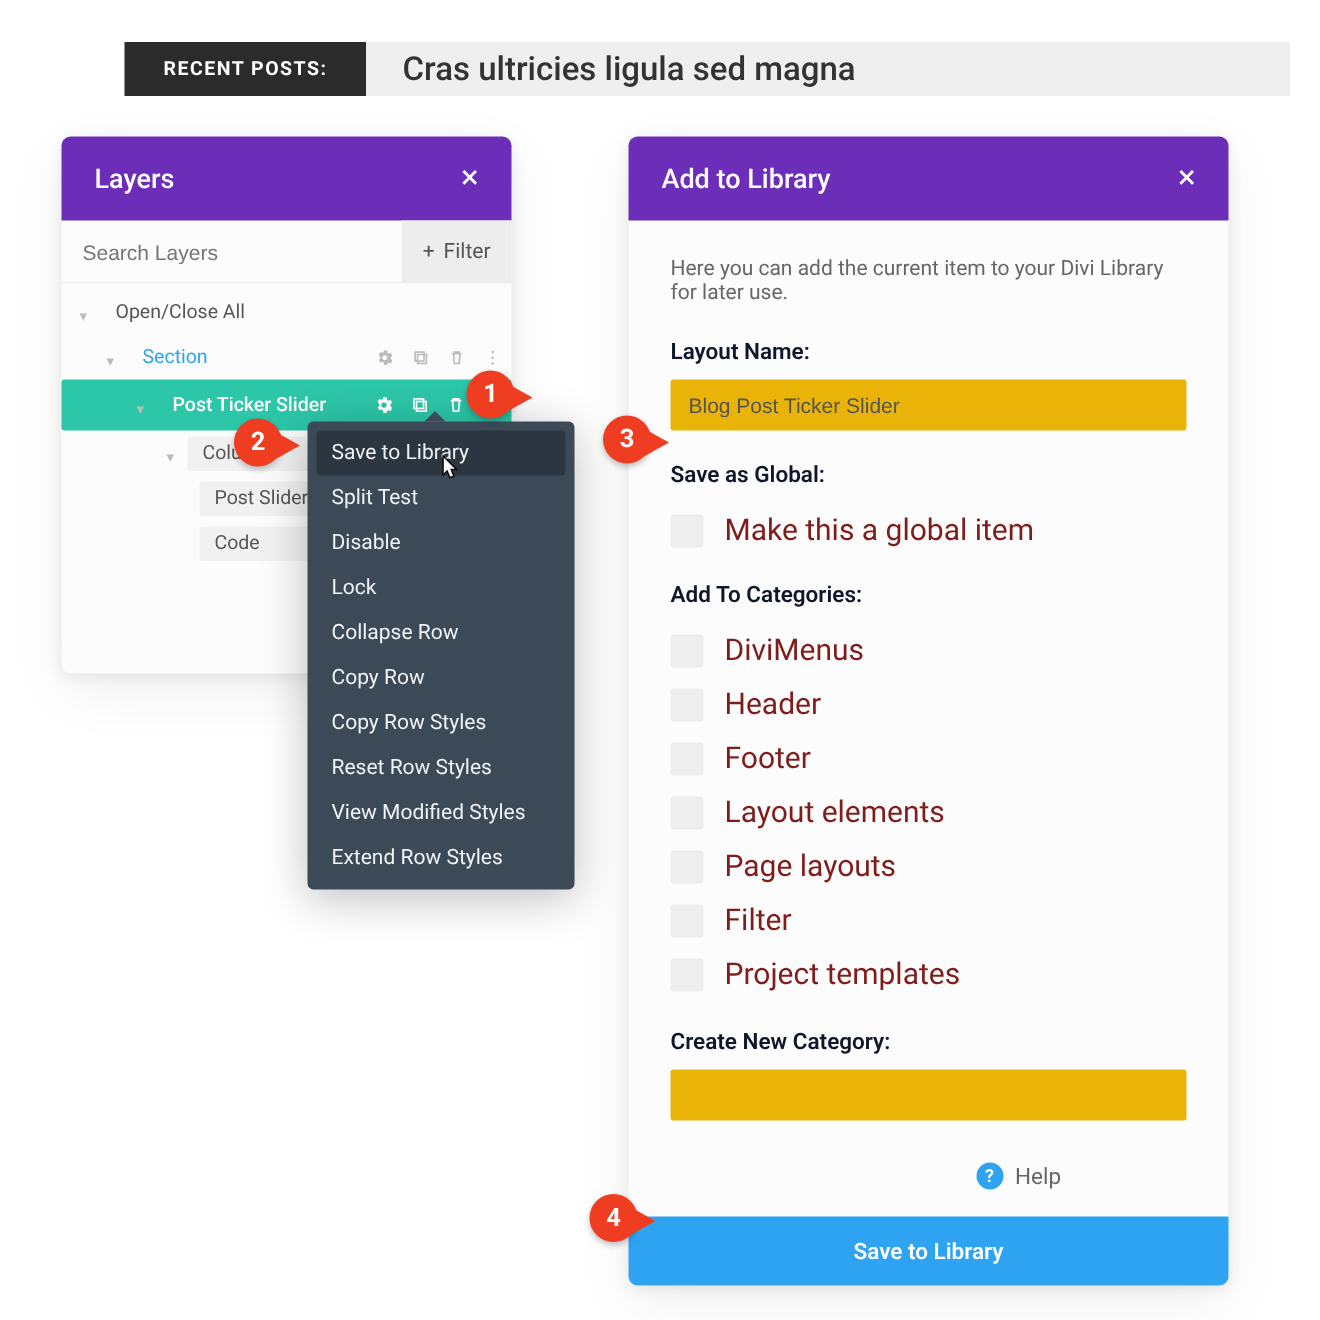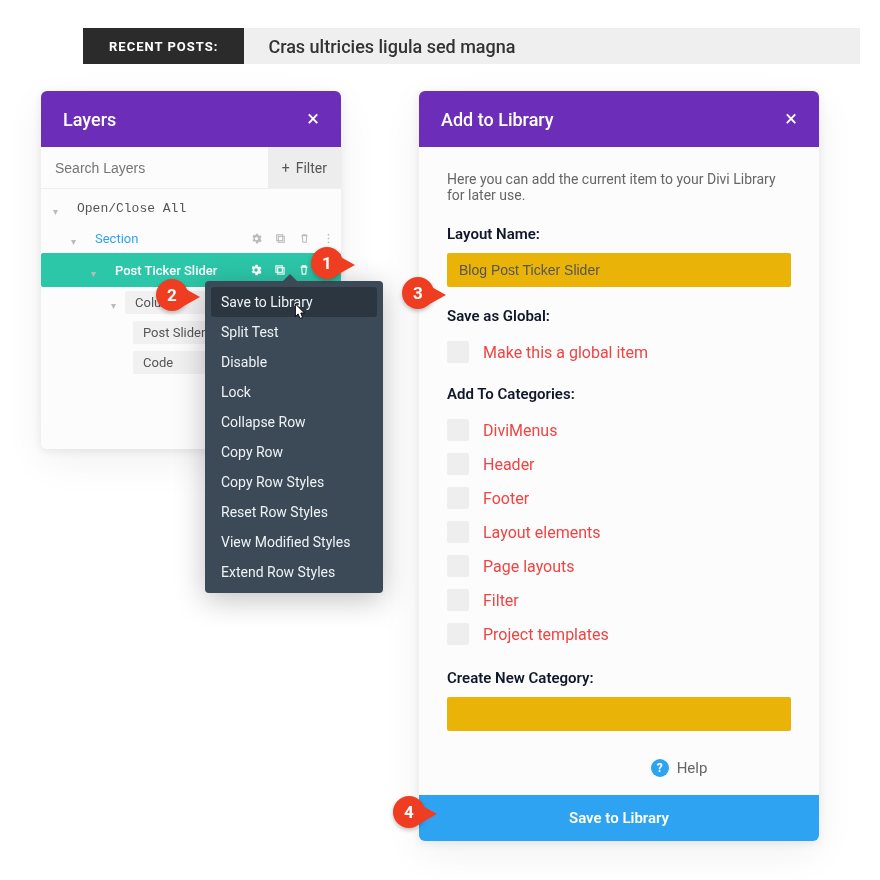--- a/index.html
+++ b/index.html
@@ -21,21 +21,21 @@
     font-weight: 700;
     font-size: 13px;
     letter-spacing: 1px;
     padding: 0 26px;
     height: 100%;
     display: flex;
     align-items: center;
   }
   .recent-title {
     color: #333;
-    font-size: 18px;
+    font-size: 22px;
     font-weight: 500;
     padding-left: 24px;
     text-align: right;
   }
 
   
   .panel {
     position: absolute;
     background: #fcfcfc;
     border-radius: 6px;
@@ -113,21 +113,21 @@
   }
   .node-label {
     background: #f1f1f1;
     color: #555;
     padding: 4px 10px;
     border-radius: 2px;
     flex: 1;
     margin-right: 6px;
   }
   .node-label.link { background: transparent; color: #2ea3f2; }
-  .node-label.plain { background: transparent; font-family: Liberation Mono, monospace; }
+  .node-label.plain { background: transparent; }
   .row-pad-0 { padding-left: 12px; }
   .row-pad-1 { padding-left: 30px; }
   .row-pad-2 { padding-left: 50px; }
   .row-pad-3 { padding-left: 70px; }
   .row-pad-4 { padding-left: 92px; }
 
   .row-active {
     background: #2cc6a8;
     color: #fff;
     height: 34px;
@@ -178,25 +178,25 @@
     border: none;
     border-radius: 2px;
     padding: 9px 12px;
     font-size: 14px;
     color: #555;
     margin-bottom: 20px;
     outline: none;
   }
   .check-row {
     display: flex;
-    align-items: center;
+    align-items: flex-end;
     gap: 14px;
     padding: 6px 0;
-    font-size: 16px;
-    color: #ef4444;
+    font-size: 20px;
+    color: #7f1d1d;
   }
   .checkbox {
     width: 22px; height: 22px;
     background: #eeeeee;
     border-radius: 2px;
     flex-shrink: 0;
   }
   .cat-list { margin-bottom: 18px; }
   .help-row {
     display: flex;

